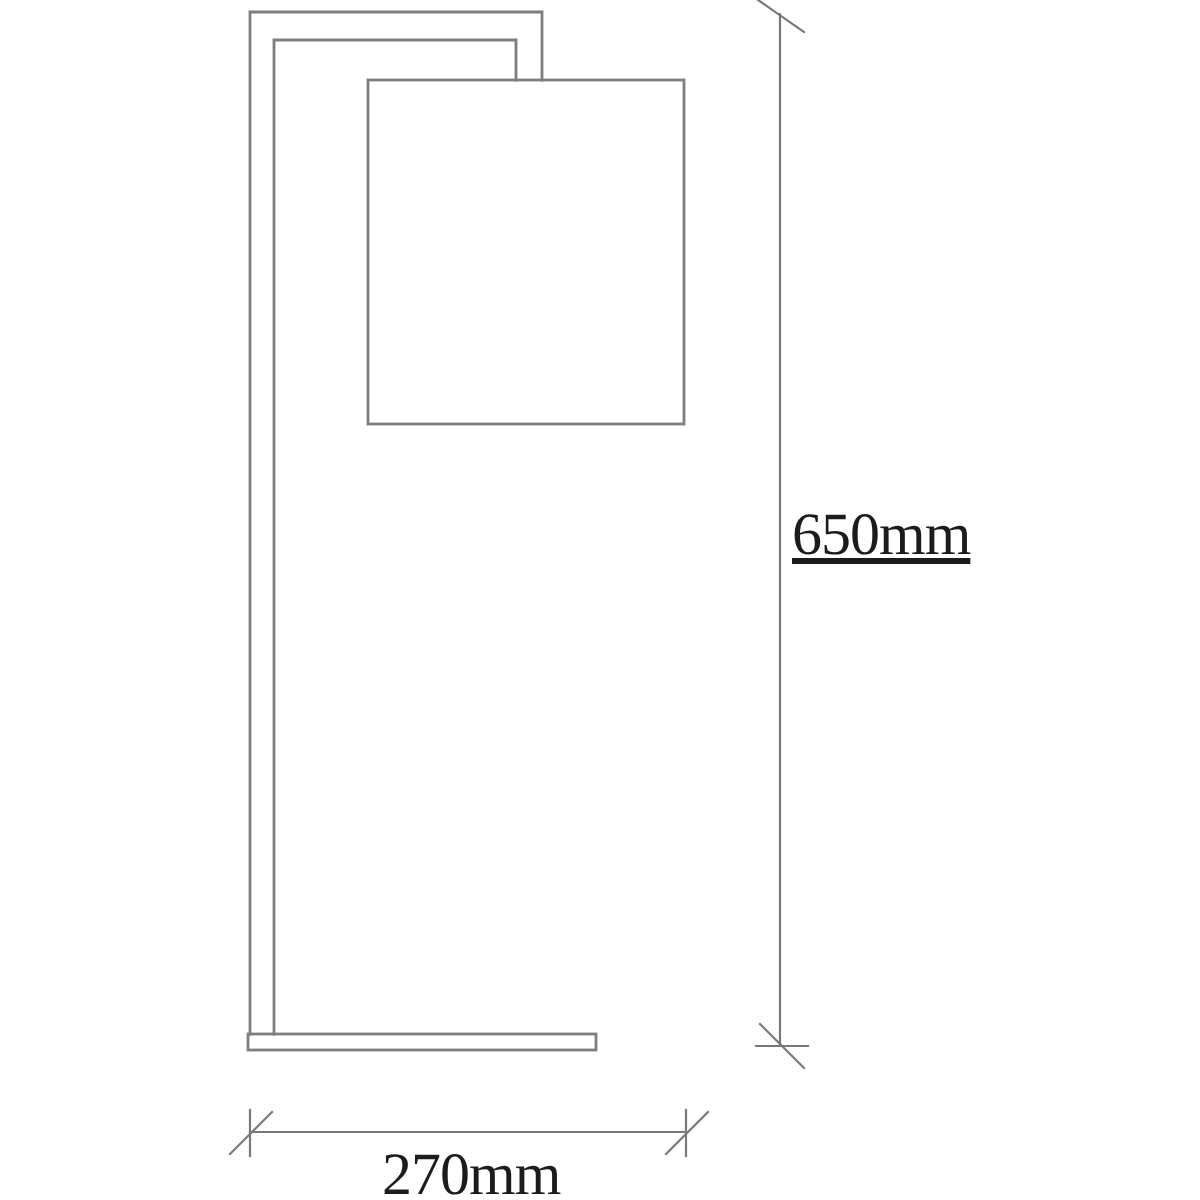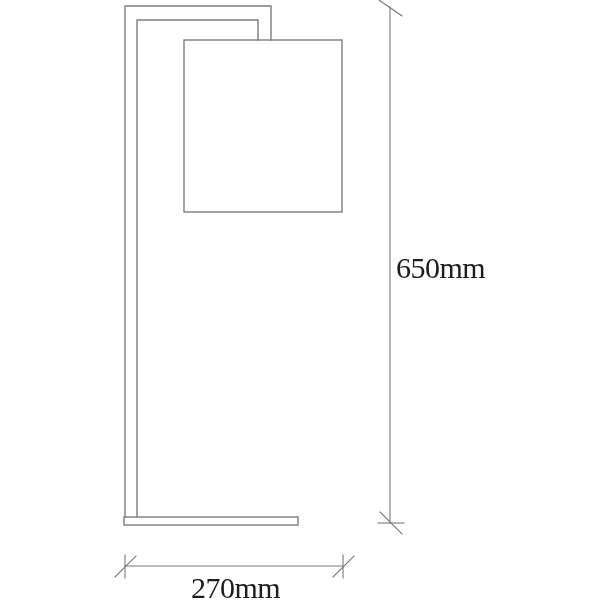--- a/index.html
+++ b/index.html
@@ -28,20 +28,21 @@
     position: absolute;
     color: #1c1c1c;
     font-size: 30px;
     line-height: 1;
     white-space: nowrap;
     letter-spacing: -0.5px;
   }
   .dim-label.height {
     left: 396px;
     top: 253px;
+    text-decoration: underline;
   }
   .dim-label.width {
     left: 191px;
     top: 573px;
   }
 </style>
 </head>
 <body>
 
 <div class="stage">

